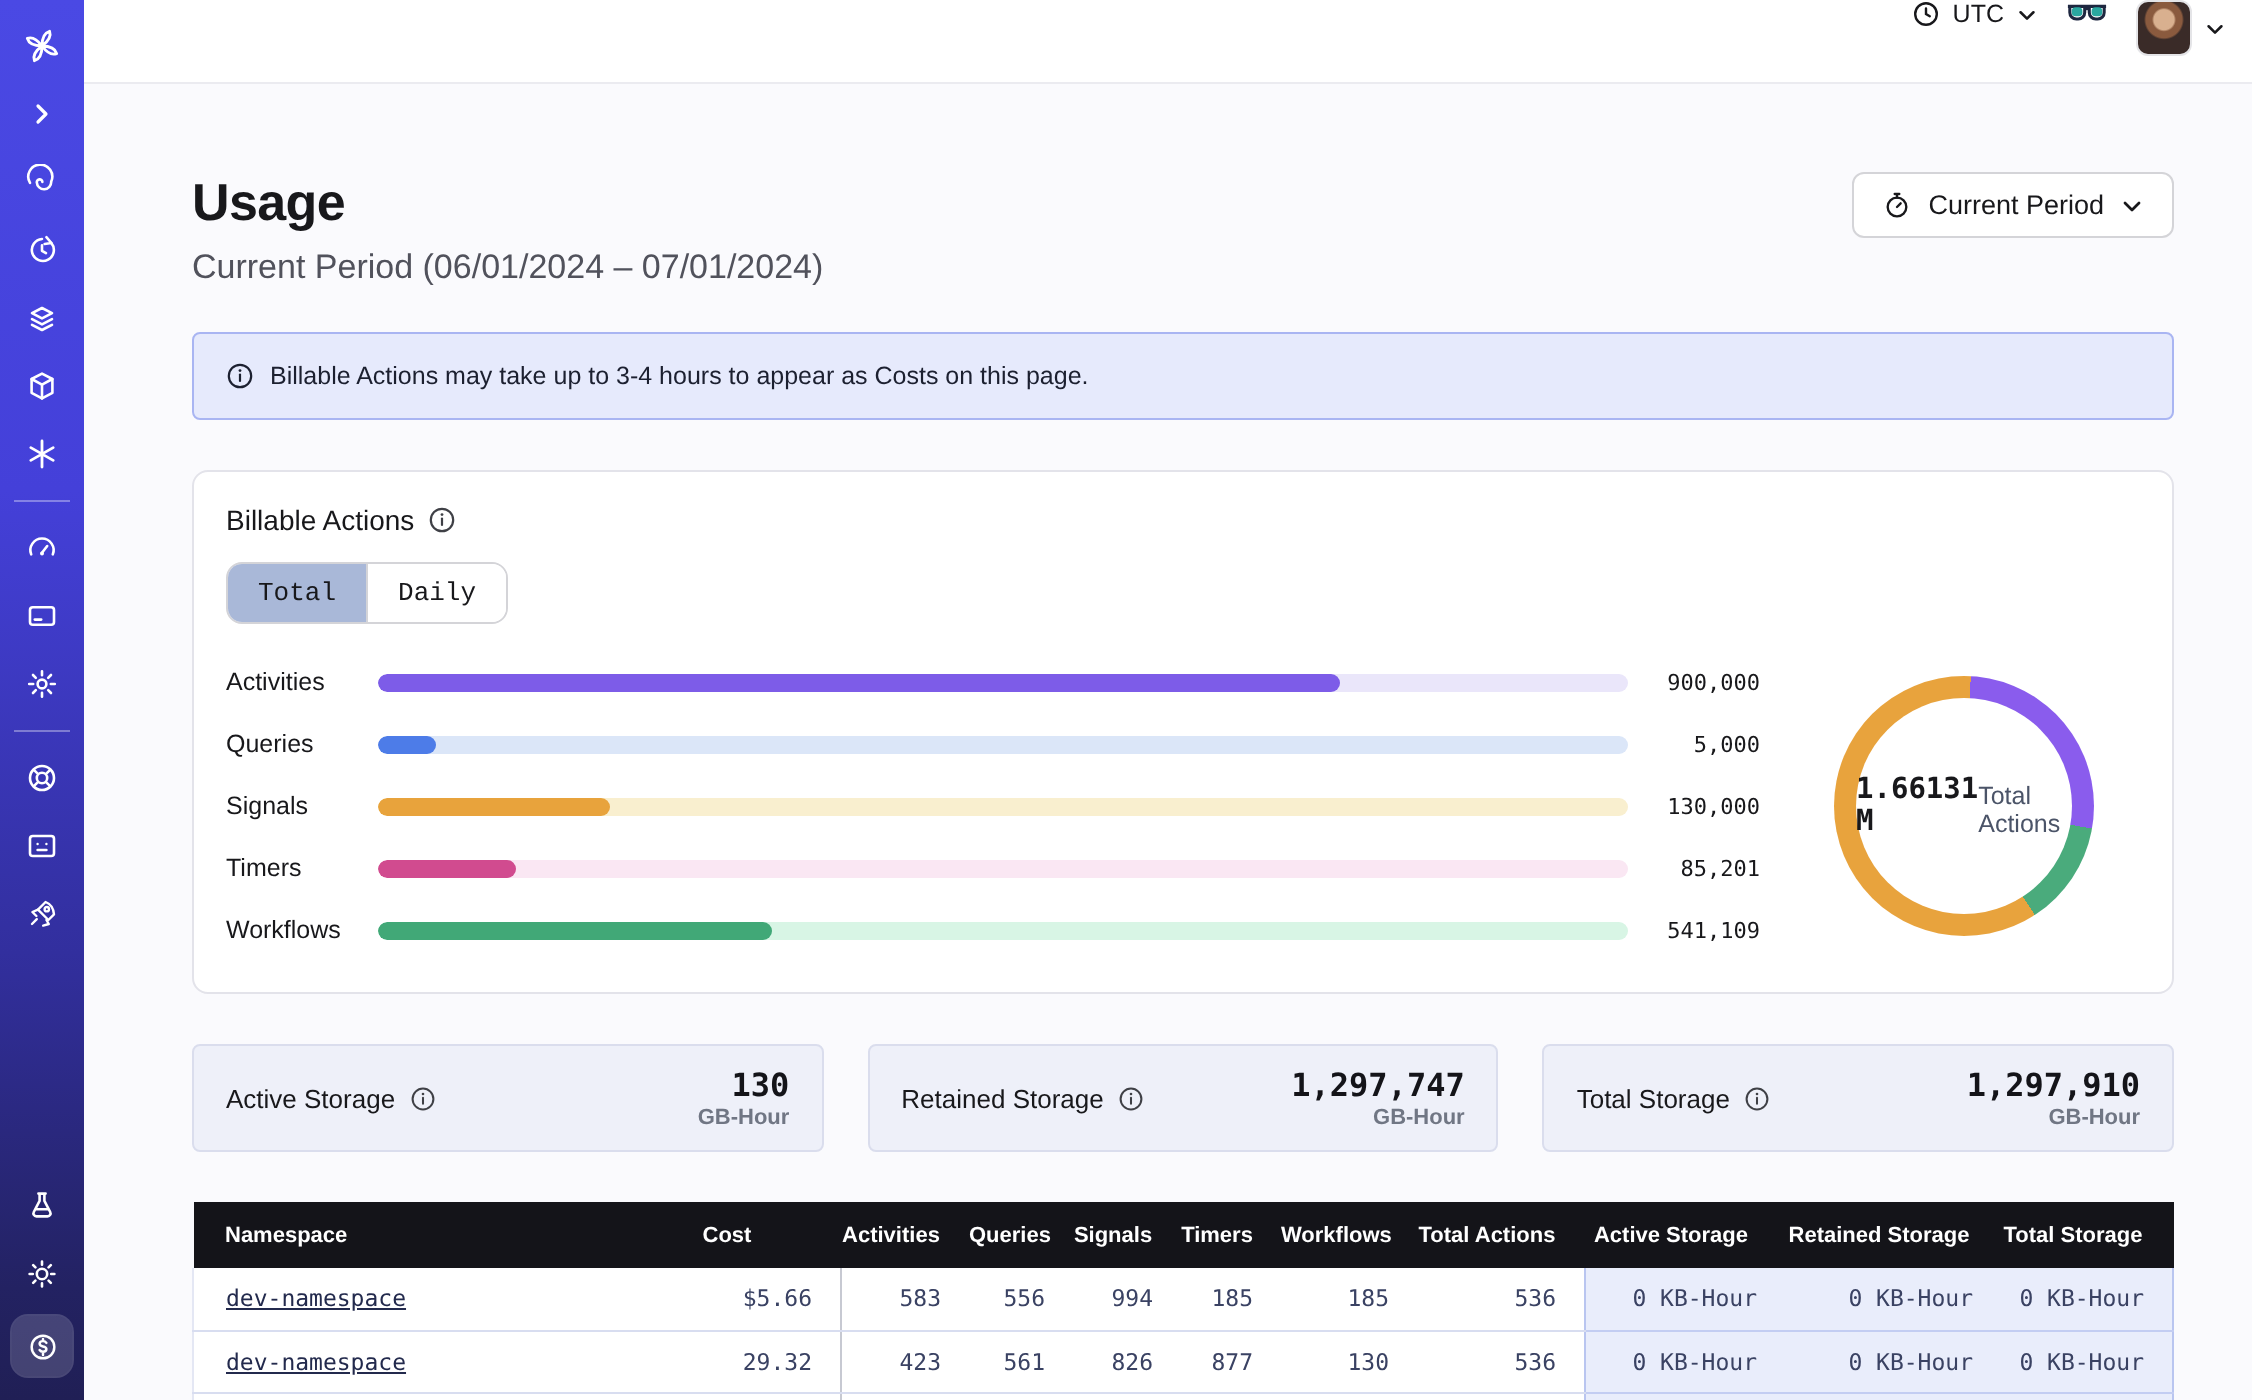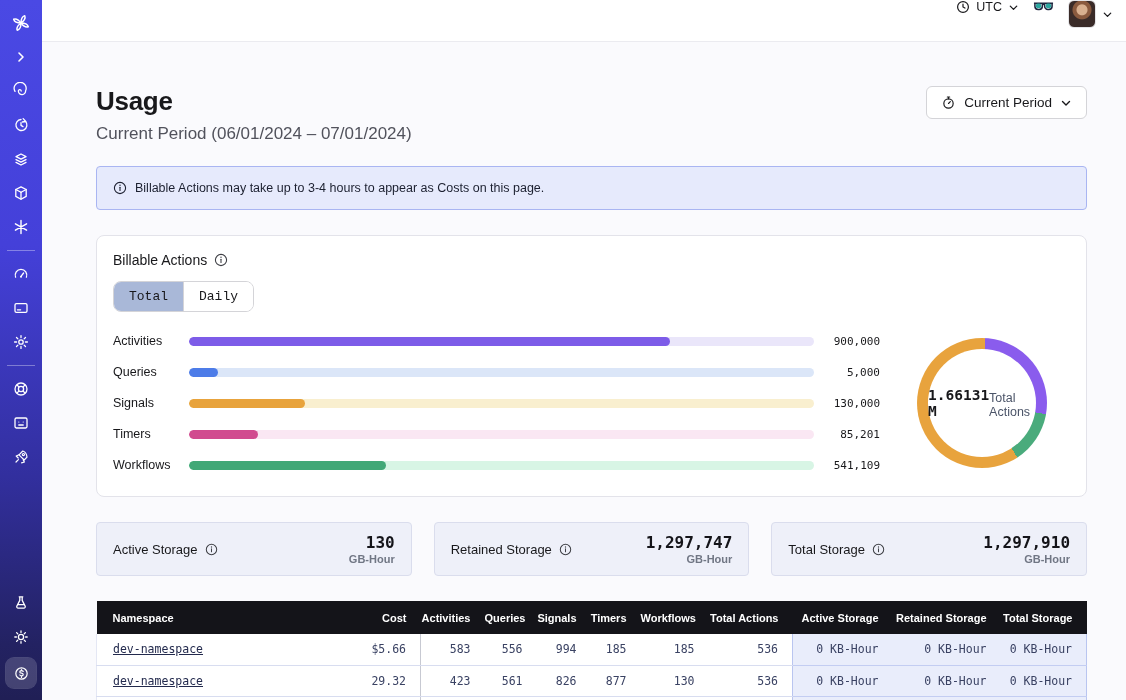--- a/index.html
+++ b/index.html
@@ -66,21 +66,21 @@
   .storage-card { flex:1; background:#eef0f9; border:1px solid #dadded; border-radius:4px;
     padding:10px 16px; display:flex; align-items:center; justify-content:space-between; }
   .storage-label { display:flex; align-items:center; gap:7px; font-size:13px; color:#18181b; }
   .storage-value-block { text-align:right; }
   .storage-value { font-family:"DejaVu Sans Mono",monospace; font-size:16px; font-weight:600; color:#141419; }
   .storage-unit { font-size:11px; color:#707684; margin-top:1px;font-weight:bold; }
 
   
   .ns-table { margin-top:25px; width:990px; border-collapse:collapse; table-layout:fixed; }
   .ns-table thead th { background:#141419; color:#fff; font-size:11px; font-weight:600; height:33px;
-    padding:0 14px 0 0; text-align:right; white-space:nowrap; }
+    padding:0 14px 0 0; text-align:center; white-space:nowrap; }
   .ns-table thead th.th-ns { text-align:left; padding-left:16px; }
   .ns-table td { background:#fff; height:31px; border-bottom:1px solid #d8ddf0; font-size:11.5px;
     font-family:"DejaVu Sans Mono",monospace; color:#3a4263; text-align:right; padding:0 14px 0 0; white-space:nowrap; }
   .ns-table td.ns-cell { text-align:left; padding-left:16px; border-left:1px solid #e4e7f4; }
   .ns-table td.group-a { border-left:1px solid #c7c9d2; }
   .ns-table td.storage-cell { background:#e9edfb; border-bottom-color:#c3cdf2; }
   .ns-table td.storage-start { border-left:1px solid #b9c5f0; }
   .ns-table td.last { border-right:1px solid #b9c5f0; }
   .ns-link { color:#232a4d; text-decoration:underline; cursor:pointer; }
 

